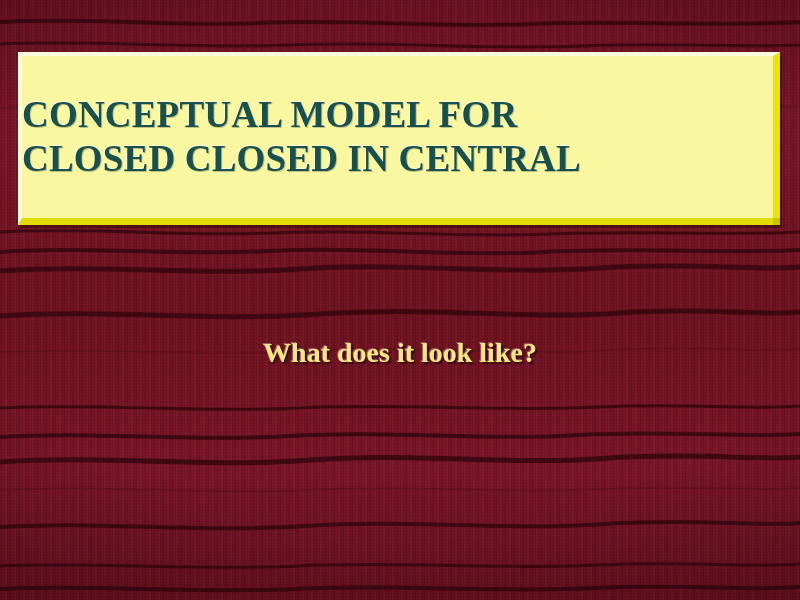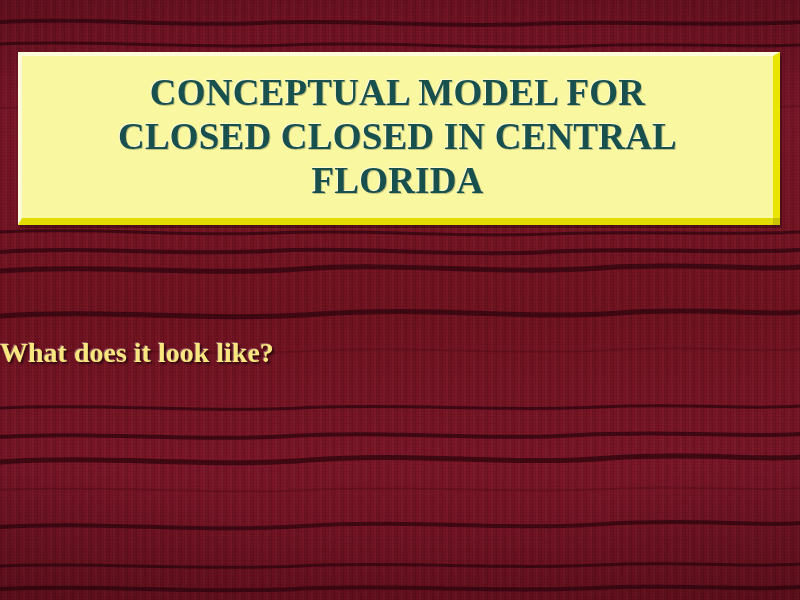--- a/index.html
+++ b/index.html
@@ -75,39 +75,39 @@
     content: "";
     position: absolute;
     right: -7px;
     bottom: -7px;
     width: 7px;
     height: 7px;
     background: #c9c300;
   }
   #title-text {
     width: 100%;
-    text-align: center;
+    text-align: left;
     color: #17504c;
     font-weight: bold;
     font-size: 37px;
     line-height: 44px;
     letter-spacing: 0.2px;
     text-shadow:
       -1px -1px 0 rgba(255,255,255,0.55),
        1px  1px 0 rgba(0,0,0,0.22);
   }
   #title-text .tline { display: block; white-space: nowrap; }
 
   
   #subtitle {
     position: absolute;
     left: 0;
     top: 334px;
     width: 800px;
-    text-align: left;
+    text-align: center;
     color: #f7e77e;
     font-weight: bold;
     font-size: 28px;
     line-height: 37px;
     text-shadow:
       -1px -1px 0 rgba(255,255,255,0.30),
        2px  2px 2px rgba(0,0,0,0.55);
   }
   #subtitle .sline { display: block; white-space: pre; }
 </style>
@@ -140,21 +140,20 @@
     </g>
   </svg>
 
   <div class="bg-noise"></div>
   <div class="bg-vignette"></div>
 
   <div id="title-box">
     <div id="title-text">
       <span class="tline">CONCEPTUAL MODEL FOR</span>
       <span class="tline">CLOSED CLOSED IN CENTRAL</span>
-      <span class="tline">FLORIDA</span>
     </div>
   </div>
 
   <div id="subtitle">
     <span class="sline">What does it look like?</span>
   </div>
 
 </div>
 
 </body></html>

